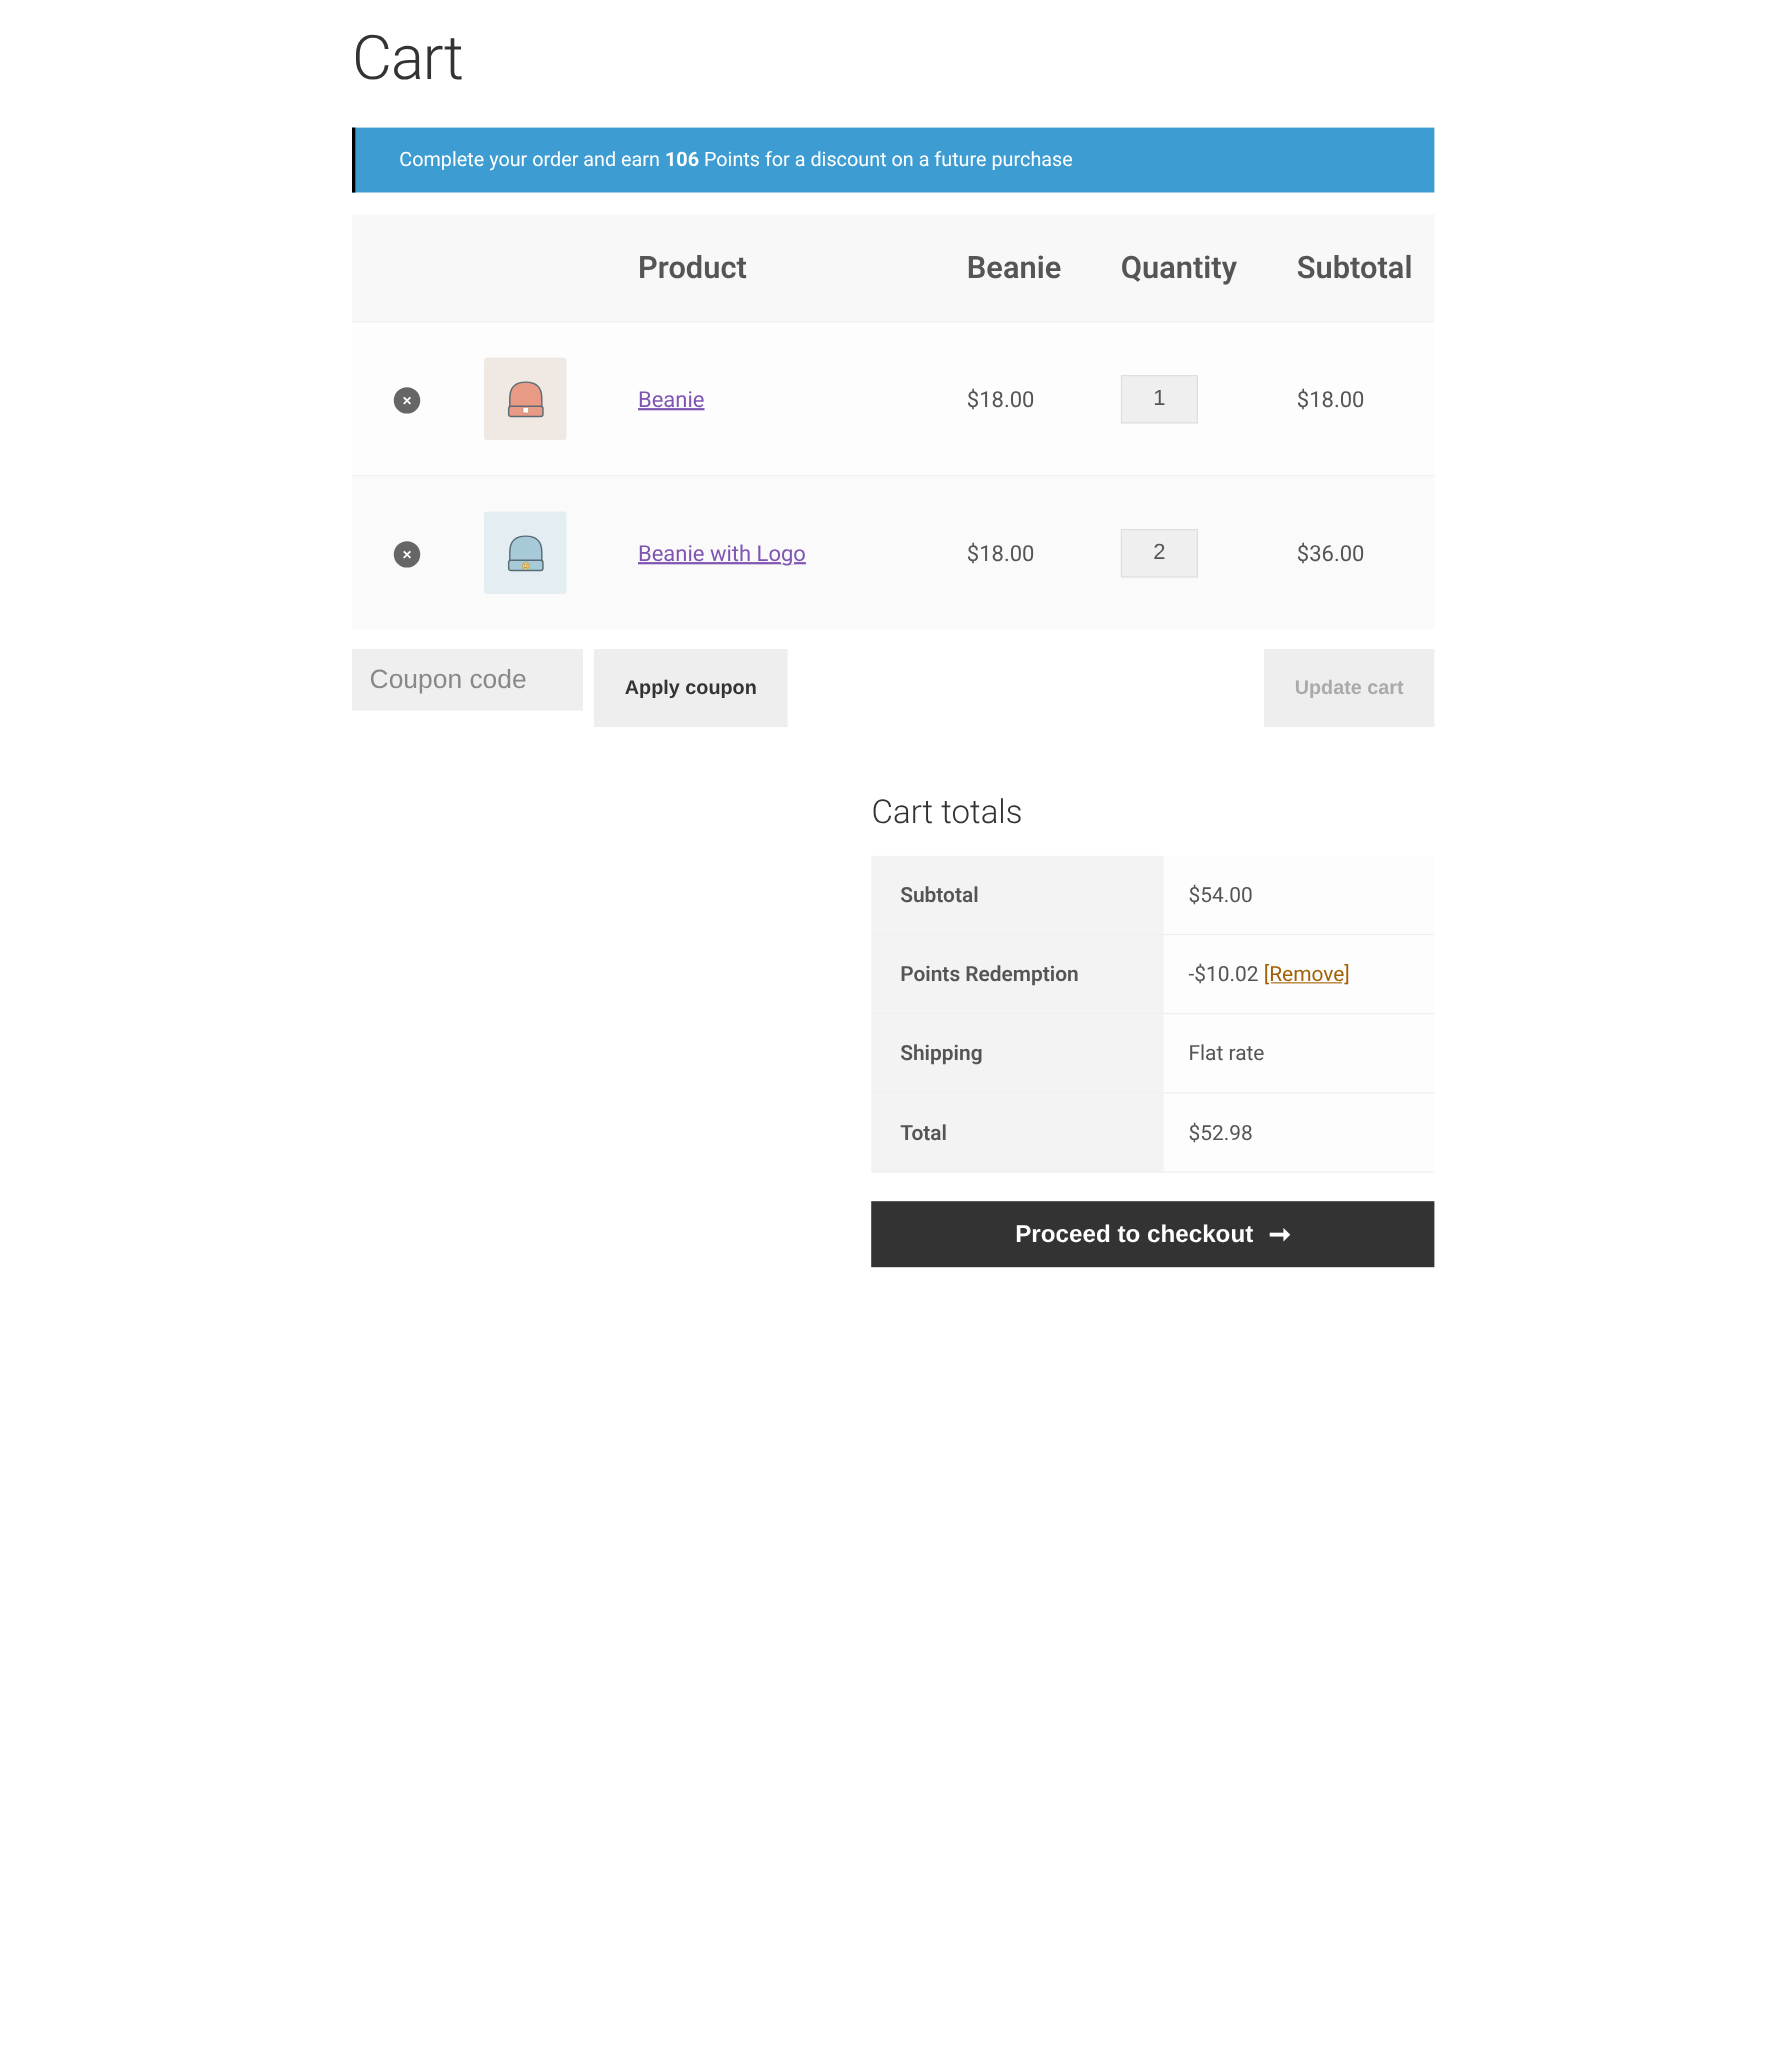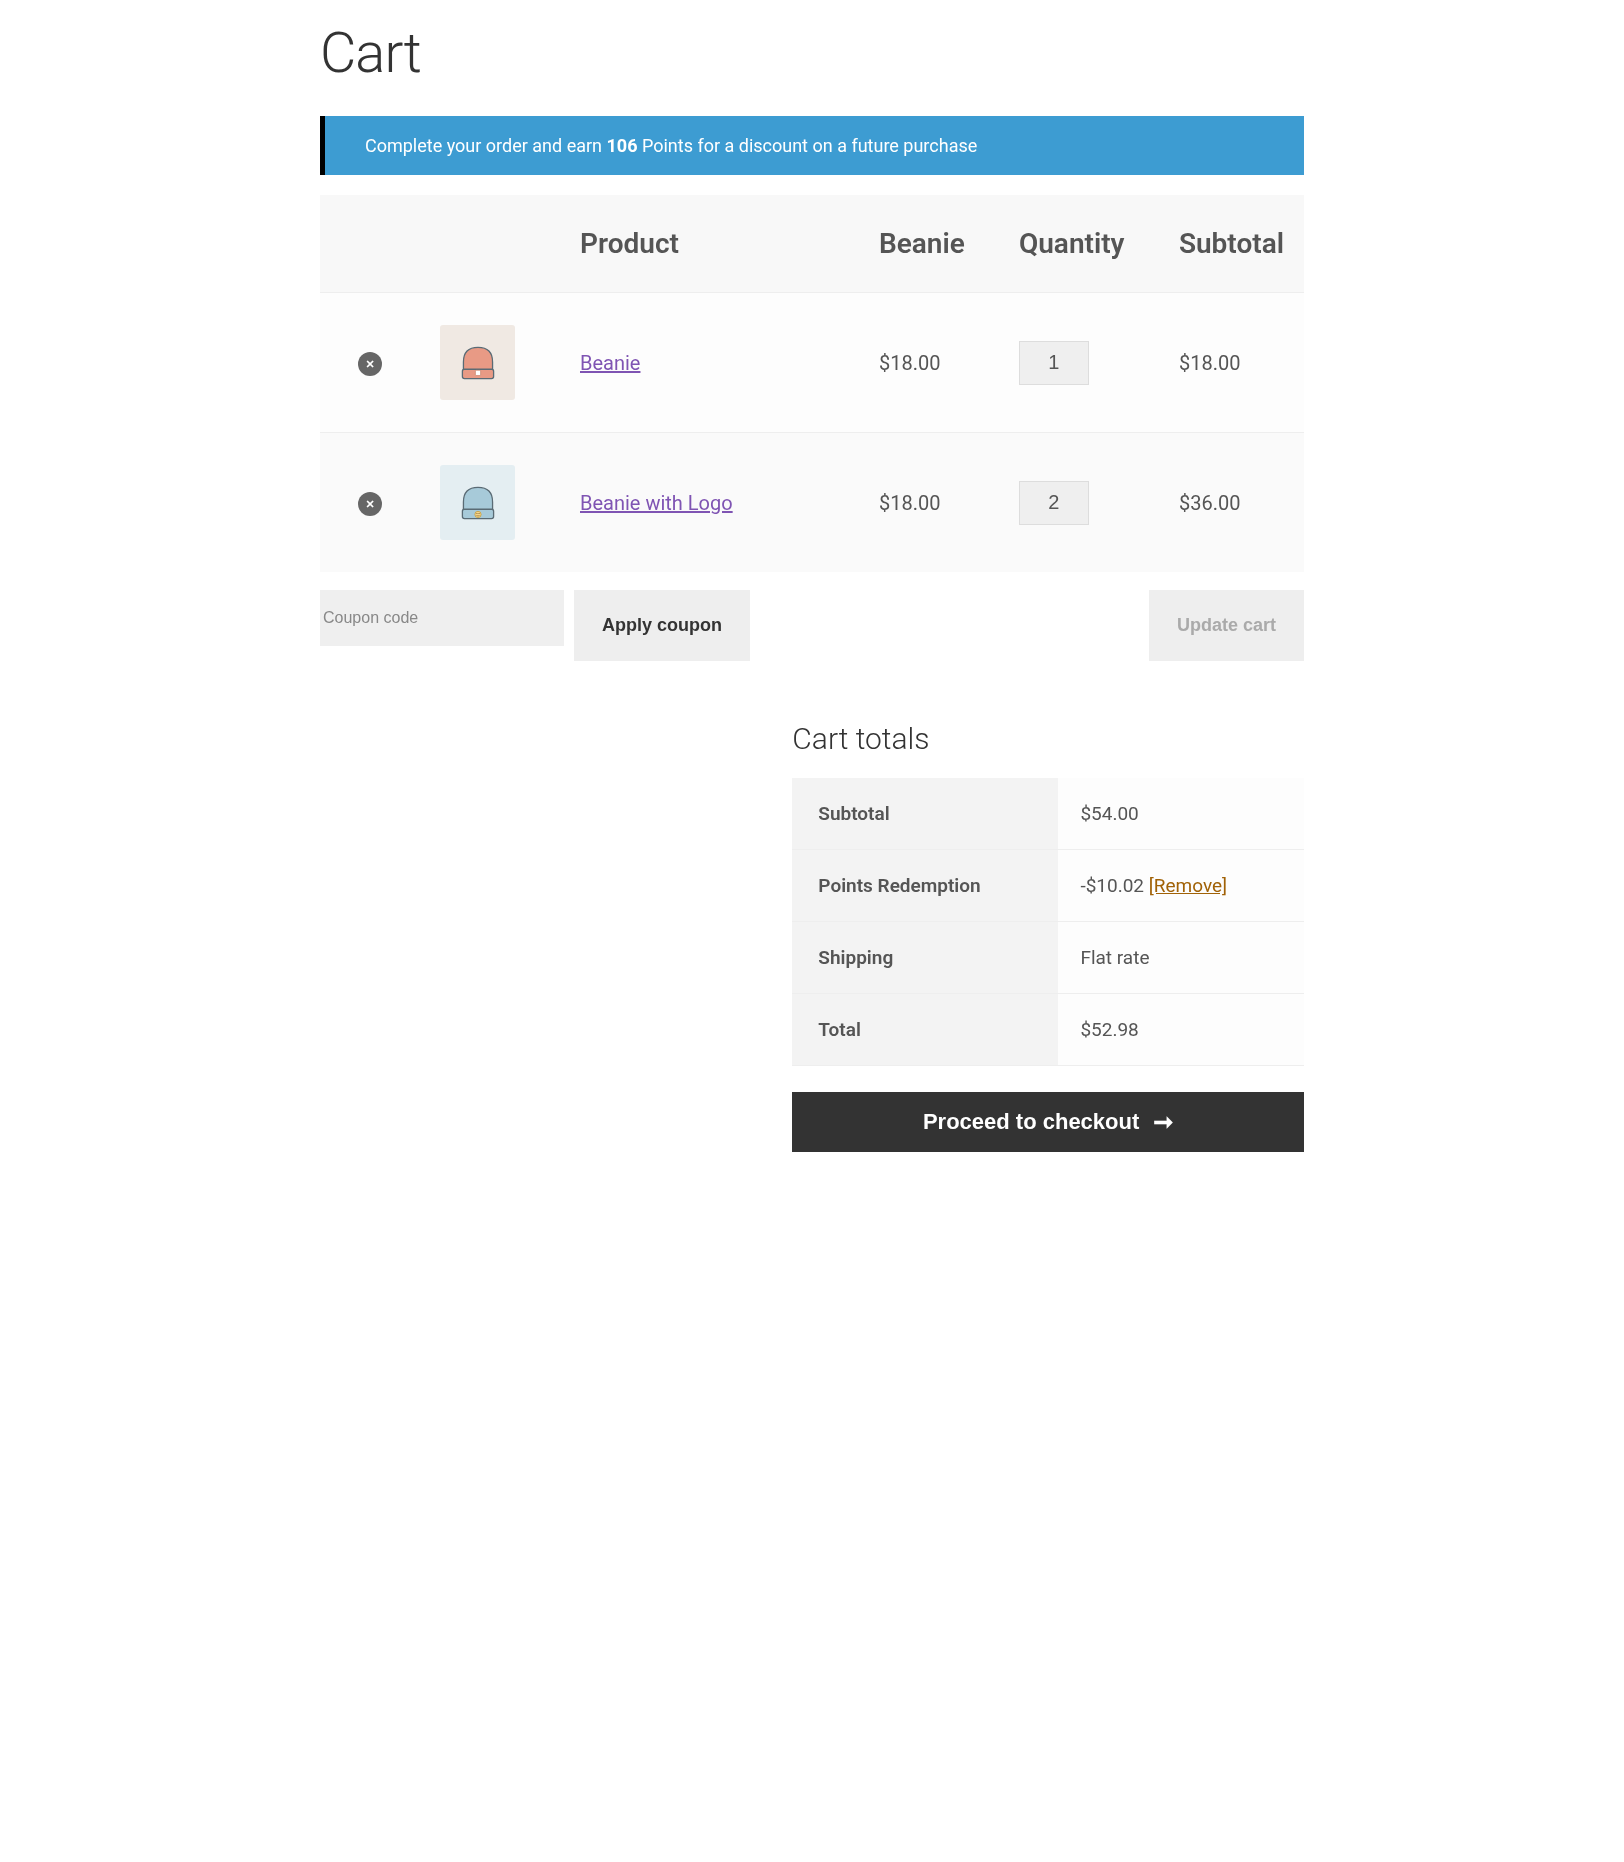--- a/index.html
+++ b/index.html
@@ -16,21 +16,21 @@
       font-weight: 300;
       color: #333;
       margin-bottom: 30px;
       letter-spacing: -1px;
     }
     .points-banner {
       background: #3d9cd2;
       color: #fff;
       padding: 19px 40px;
       font-size: 18px;
-      border-left: 5px solid #000000;
+      border-left: 3px solid #000000;
       margin-bottom: 20px;
       font-weight: 400;
     }
     .points-banner .bold { font-weight: 700; }
 
     table.cart-table {
       width: 100%;
       border-collapse: collapse;
       background: #fff;
     }
@@ -108,26 +108,26 @@
     }
 
     .cart-actions {
       display: flex;
       justify-content: space-between;
       margin-top: 18px;
       gap: 10px;
     }
     .cart-actions .left { display:flex; gap:10px; }
     .coupon-input {
-      width: 244px;
+      width: 210px;
       height: 56px;
       border: none;
       background: #efefef;
-      padding: 0 3px;
-      font-size: 16px;
+      padding: 0 16px;
+      font-size: 24px;
       color: #666;
     }
     .coupon-input::placeholder { color: #888; }
     .btn {
       height: 71px;
       padding: 0 28px;
       border: none;
       background: #eee;
       font-size: 18px;
       font-weight: 600;

